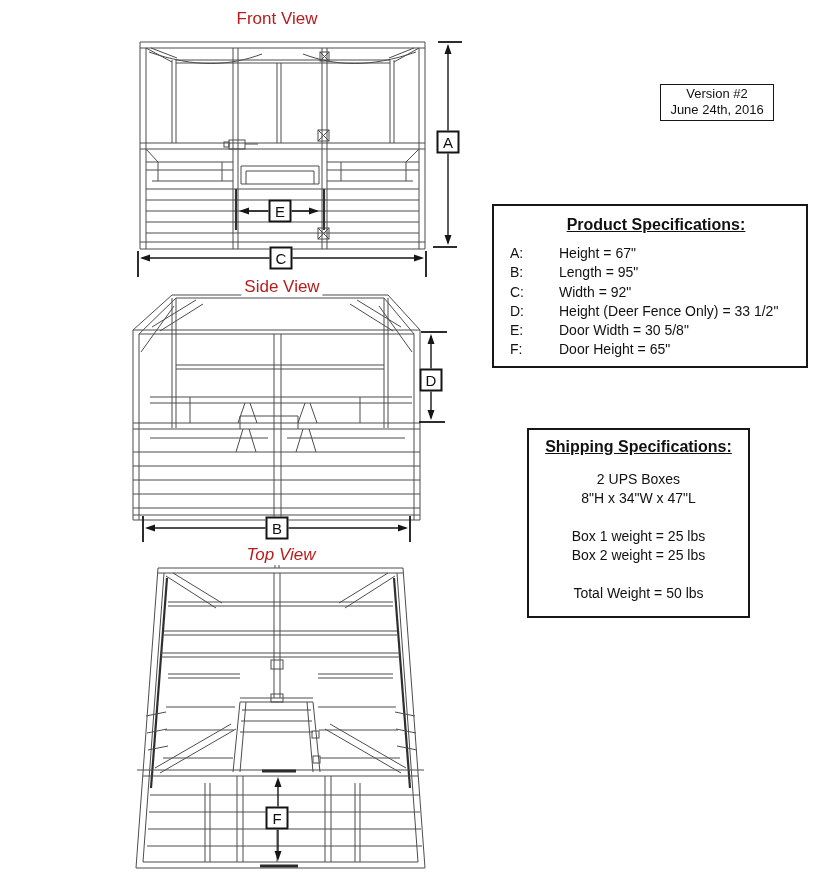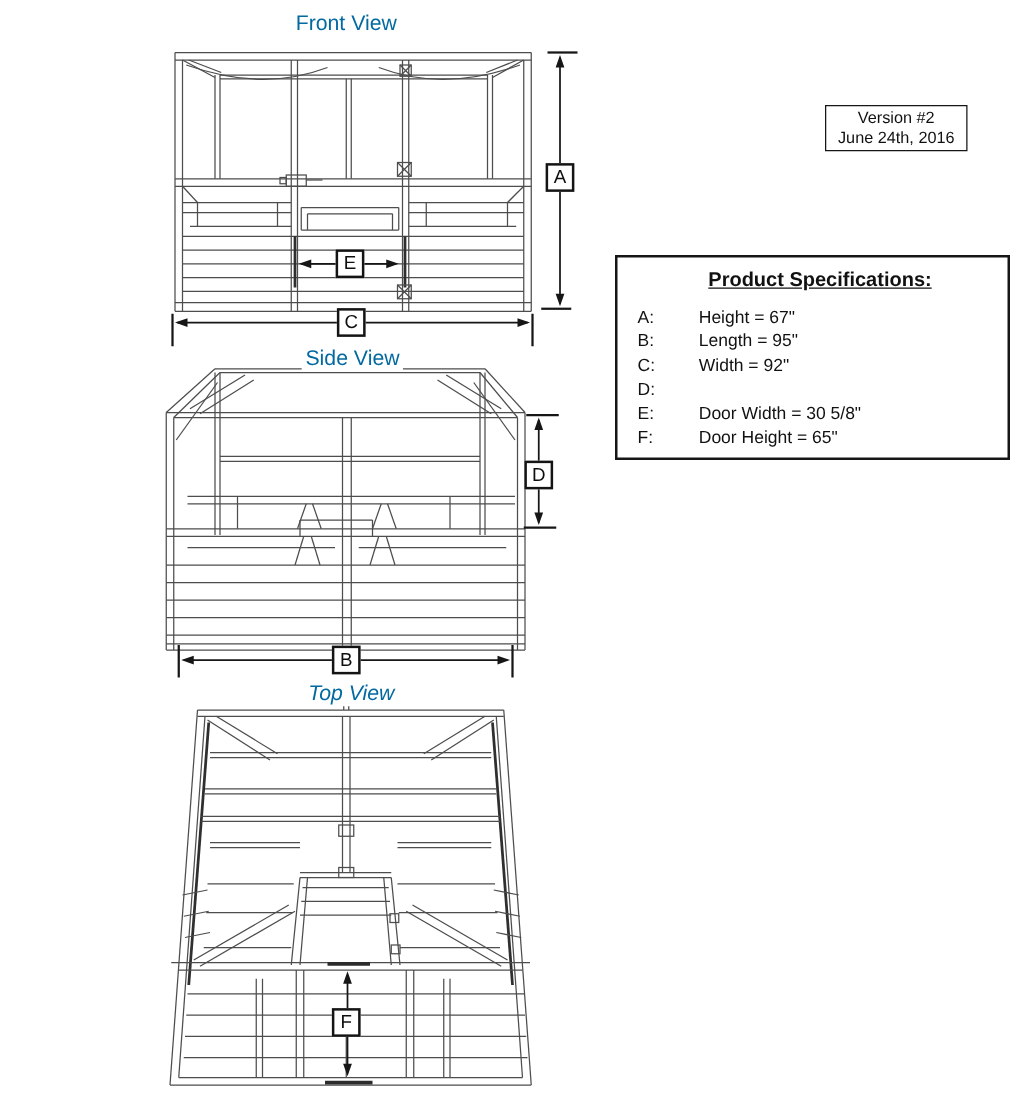--- a/index.html
+++ b/index.html
@@ -9,21 +9,21 @@
   }
   svg.drawings{position:absolute;left:0;top:0;z-index:1;}
   .s  {stroke:#4d4d4d;stroke-width:1;fill:none;}
   .sd {stroke:#2f2f2f;stroke-width:2.2;fill:none;}
   .dim{stroke:#161616;stroke-width:1.4;fill:none;}
   .tick{stroke:#161616;stroke-width:1.8;fill:none;}
   .tickh{stroke:#2c2c2c;stroke-width:3;fill:none;}
   .arr{fill:#161616;stroke:none;}
 
   .viewtitle{
-    position:absolute;transform:translateX(-50%);font-size:17px;color:#0369a1;
+    position:absolute;transform:translateX(-50%);font-size:17px;color:#b91c1c;
     white-space:nowrap;z-index:4;background:#fff;padding:0 3px;
   }
   .dimlabel{
     position:absolute;transform:translate(-50%,-50%);
     border:2px solid #141414;background:#ffffff;
     min-width:15px;height:19px;padding:0 2px;
     display:flex;align-items:center;justify-content:center;
     font-size:15px;color:#0e0e0e;z-index:5;line-height:1;
   }
   .specbox{position:absolute;background:#fff;border:2px solid #161616;z-index:4;box-sizing:border-box;}
@@ -346,26 +346,41 @@
       <div class="spec-row">
         <span class="spec-key">B:</span>
         <span class="spec-val">Length = 95"</span>
       </div>
       <div class="spec-row">
         <span class="spec-key">C:</span>
         <span class="spec-val">Width = 92"</span>
       </div>
       <div class="spec-row">
         <span class="spec-key">D:</span>
+        <span class="spec-val">Height (Deer Fence Only) = 33 1/2"</span>
       </div>
       <div class="spec-row">
         <span class="spec-key">E:</span>
         <span class="spec-val">Door Width = 30 5/8"</span>
       </div>
       <div class="spec-row">
         <span class="spec-key">F:</span>
         <span class="spec-val">Door Height = 65"</span>
       </div>
     </div>
   </div>
 
+  <div id="shipping-box" class="specbox">
+    <div class="spec-title">Shipping Specifications:</div>
+    <div class="ship-group g1">
+      <div>2 UPS Boxes</div>
+      <div>8"H x 34"W x 47"L</div>
+    </div>
+    <div class="ship-group g2">
+      <div>Box 1 weight = 25 lbs</div>
+      <div>Box 2 weight = 25 lbs</div>
+    </div>
+    <div class="ship-group g3">
+      <div>Total Weight = 50 lbs</div>
+    </div>
+  </div>
 
 </div>
 
 </body></html>

